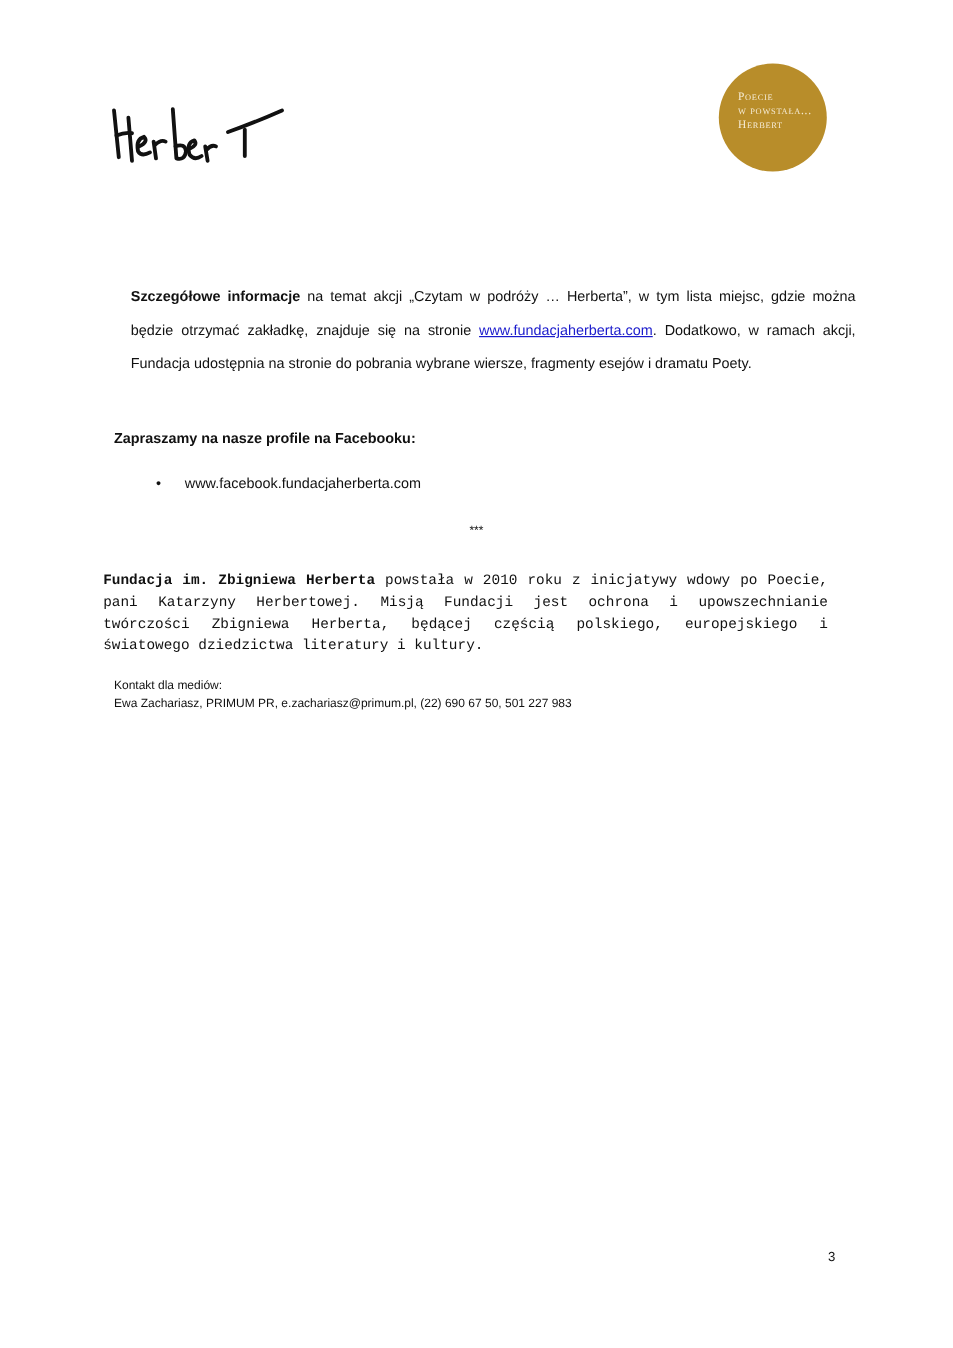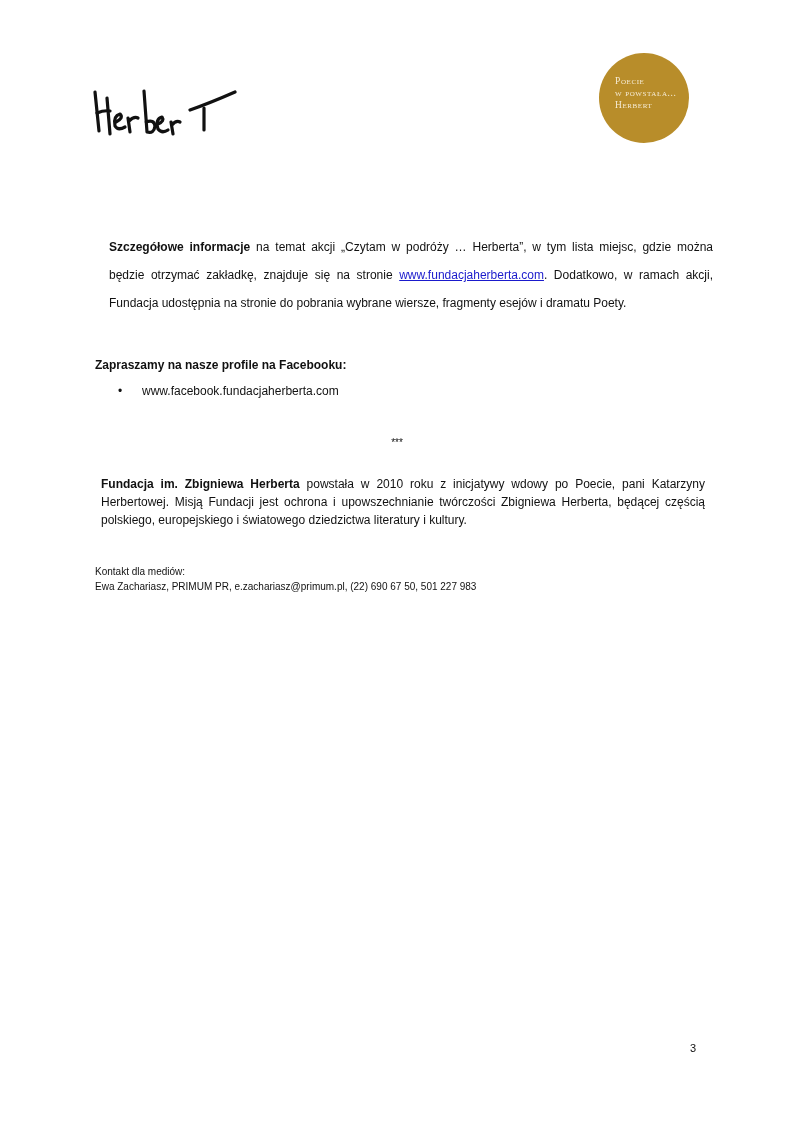--- a/index.html
+++ b/index.html
@@ -10,27 +10,27 @@
              border-radius: 50%; background: #b88d2a; }
     .badge-text { position: absolute; left: 615px; top: 75px; color: #f6ecd6;
                   font-family: "Liberation Serif", serif; font-size: 9.5px; line-height: 12px;
                   letter-spacing: 0.6px; font-variant: small-caps; text-transform: none; }
     .badge-text div { white-space: nowrap; }
     .para1 { position: absolute; left: 109px; top: 221px; width: 604px;
              font-size: 12px; line-height: 28px; text-align: justify; text-align-last: left; margin-top: 12px; }
     .para1 a { color: #1a1acc; text-decoration: underline; }
     .fb-title { position: absolute; left: 95px; top: 358px; font-size: 12px; font-weight: bold; text-align: right; }
     .fb-list { position: absolute; left: 95px; top: 382px; font-size: 12px; line-height: 19px;
-               margin: 0; padding: 0; list-style: none; }
+               margin: 12px; padding: 0; list-style: none; }
     .fb-list li { position: relative; padding-left: 47px; }
     .fb-list li::before { content: "•"; position: absolute; left: 23px; top: 0; }
     .stars { position: absolute; left: 0; width: 794px; top: 437px; text-align: center;
              font-size: 10px; }
-    .para2 { position: absolute; left: 101px; top: 475px; width: 604px;
-             font-size: 12px; line-height: 18px; text-align: justify; text-align-last: left; }
+    .para2 { position: absolute; left: 86px; top: 475px; width: 604px;
+             font-size: 12px; line-height: 18px; text-align: justify; text-align-last: left; font-family: Liberation Mono, monospace; }
     .contact { position: absolute; left: 95px; top: 564px; font-size: 10px; line-height: 15px; }
     .contact .ct-title { font-weight: normal; }
     .page-num { position: absolute; left: 690px; top: 1042px; font-size: 11px; }
     b { font-weight: bold; }
   </style>
 </head>
 <body>
 
 <svg class="logo" viewBox="0 0 145 55">
   <g fill="none" stroke="#111" stroke-width="3.2" stroke-linecap="round" stroke-linejoin="round">

